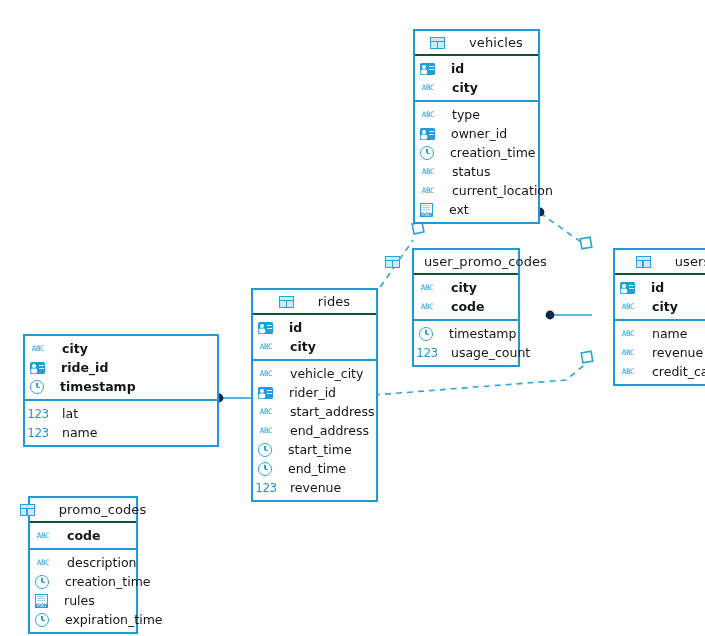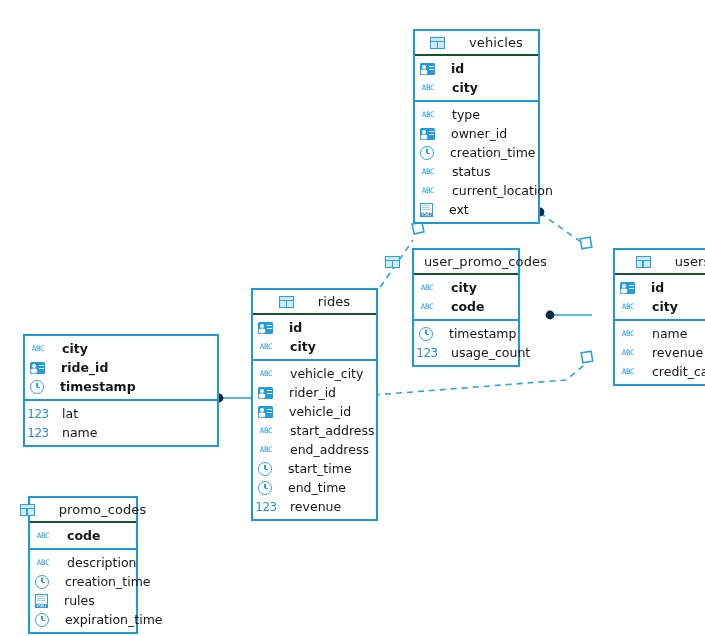--- a/index.html
+++ b/index.html
@@ -240,24 +240,20 @@
       <div class="t-sec">
         <div class="row">
           <span class="ic ic-abc">ABC</span>
           <span class="lbl">vehicle_city</span>
         </div>
         <div class="row">
           <span class="ic ic-id"></span>
           <span class="lbl">rider_id</span>
         </div>
         <div class="row">
-          <span class="ic ic-id"></span>
-          <span class="lbl">vehicle_id</span>
-        </div>
-        <div class="row">
           <span class="ic ic-abc">ABC</span>
           <span class="lbl">start_address</span>
         </div>
         <div class="row">
           <span class="ic ic-abc">ABC</span>
           <span class="lbl">end_address</span>
         </div>
         <div class="row">
           <span class="ic ic-clock"></span>
           <span class="lbl">start_time</span>

